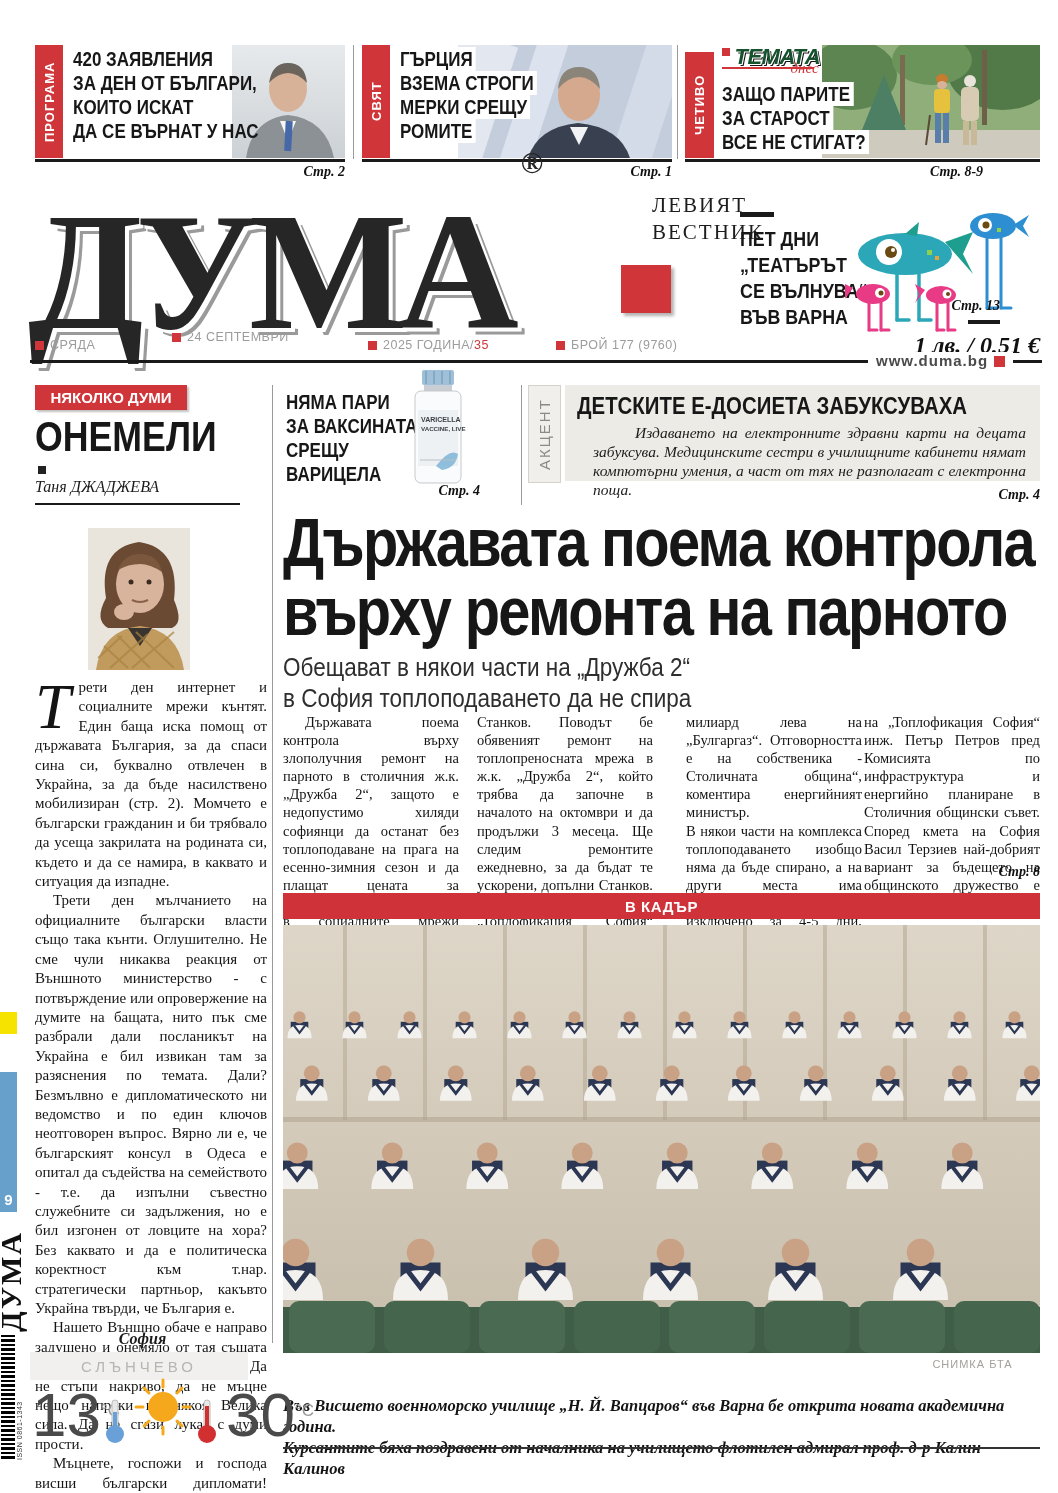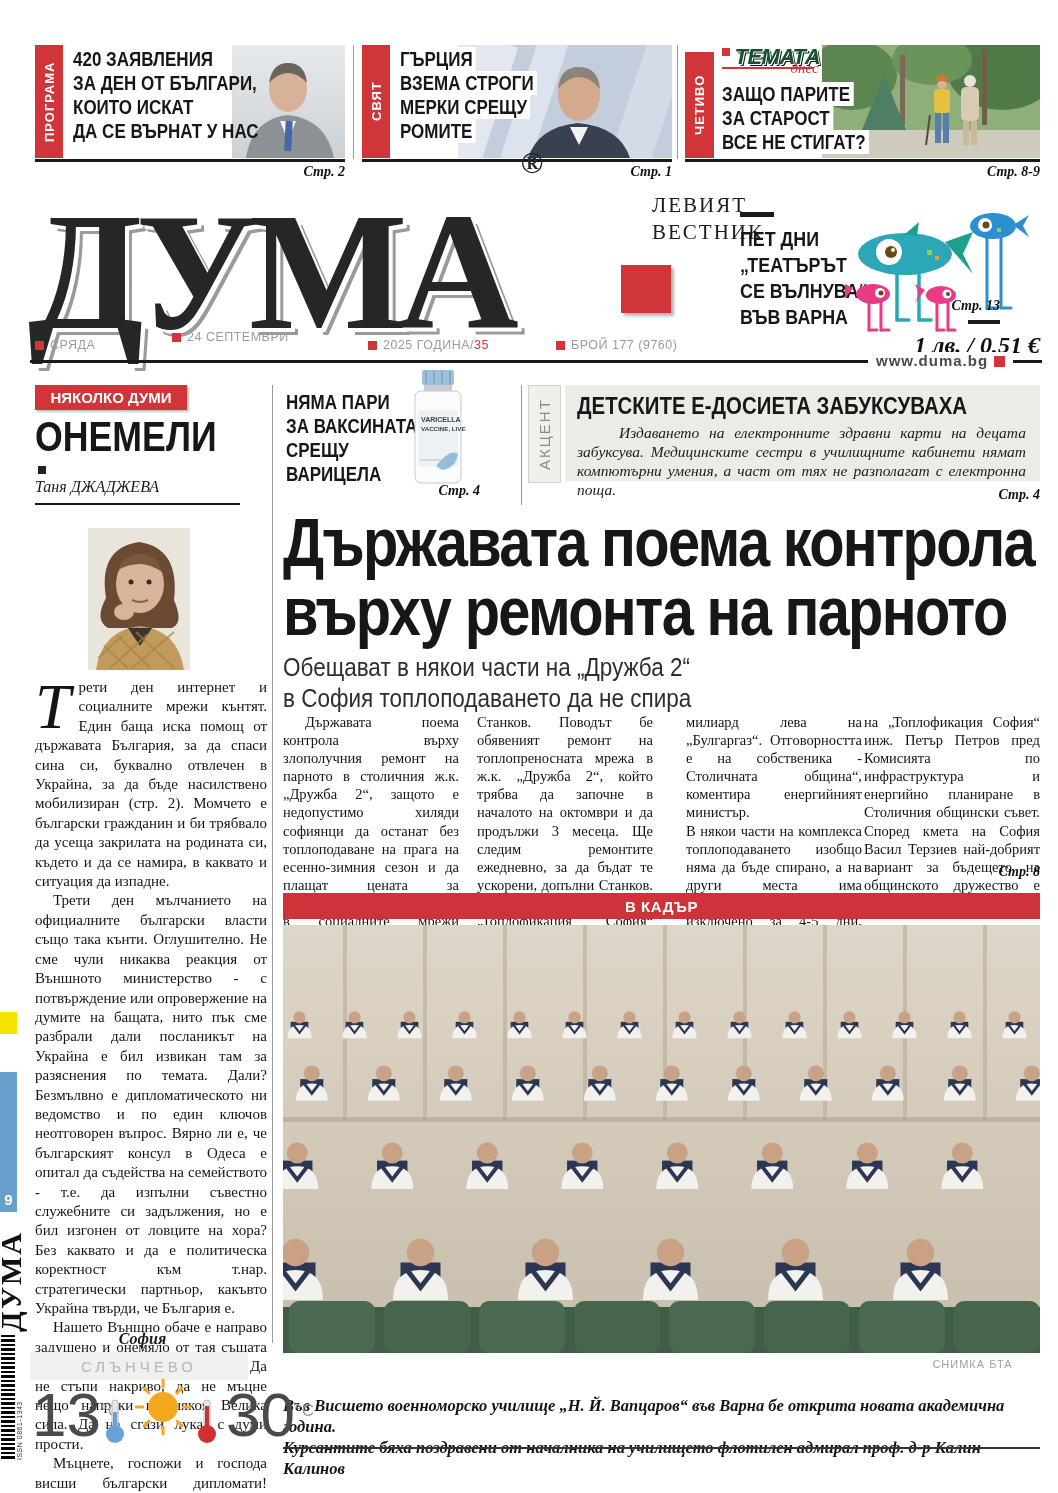--- a/index.html
+++ b/index.html
@@ -142,21 +142,21 @@
     <rect x="112" y="44" width="16" height="24" rx="4" fill="#e5c13e"></rect>
     <rect x="113" y="68" width="6" height="30" fill="#5a7eaa"></rect>
     <rect x="121" y="68" width="6" height="30" fill="#5a7eaa"></rect>
     <line x1="108" y1="70" x2="104" y2="100" stroke="#5a4a38" stroke-width="2"></line>
     <ellipse cx="148" cy="36" rx="6" ry="6" fill="#e8e4da"></ellipse>
     <rect x="139" y="42" width="18" height="34" rx="5" fill="#d8cbb4"></rect>
     <rect x="141" y="76" width="6" height="24" fill="#c8b998"></rect>
     <rect x="149" y="76" width="6" height="24" fill="#c8b998"></rect>
   </svg>
   <div class="abs rule" style="left:685px;top:159px;width:355px;height:3px;"></div>
-  <div class="abs pageref" style="left:930px;top:164px;width:110px;text-align:right;">Стр. 8-9</div>
+  <div class="abs pageref" style="left:930px;top:164px;width:110px;">Стр. 8-9</div>
 
   <div class="abs duma" style="left:28px;top:186px;"><span>ДУМА</span><sup>®</sup></div>
   <div class="abs tagline" style="left:652px;top:192px;">
     <div>ЛЕВИЯТ</div>
     <div>ВЕСТНИК</div>
   </div>
   <div class="abs" style="left:621px;top:265px;width:50px;height:48px;background:#d0353a;box-shadow:3px 3px 3px rgba(0,0,0,.3);"></div>
 
   <div class="abs rule" style="left:740px;top:212px;width:34px;height:5px;"></div>
   <div class="abs" style="left:740px;top:226px;">
@@ -244,21 +244,21 @@
     <text x="19" y="54" font-family="Liberation Sans, sans-serif" font-size="7" font-weight="bold" fill="#3a3f44">VARICELLA</text>
     <text x="19" y="63" font-family="Liberation Sans, sans-serif" font-size="6.2" font-weight="bold" fill="#3a3f44">VACCINE, LIVE</text>
     <path d="M34,98 Q48,80 56,86 Q54,100 40,102 Z" fill="#7db5d6" opacity=".85"></path>
     <line x1="18" y1="92" x2="54" y2="92" stroke="#b9bfc4" stroke-width="1"></line>
   </svg>
   <div class="abs pageref" style="left:420px;top:483px;width:60px;text-align:right;">Стр. 4</div>
 
   <div class="abs accent-label" style="left:528px;top:385px;width:31px;height:96px;">АКЦЕНТ</div>
   <div class="abs accent-box" style="left:565px;top:385px;width:475px;height:96px;">
     <div class="accent-title cond" style="margin:8px 0 4px 12px;">ДЕТСКИТЕ Е-ДОСИЕТА ЗАБУКСУВАХА</div>
-    <div class="accent-text" style="margin:0 14px 0 12px;">Издаването на електронните здравни карти на децата забуксува. Медицинските сестри в училищните кабинети нямат компютърни умения, а част от тях не разполагат с електронна поща.</div>
+    <div class="accent-text" style="margin:0 14px 0 28px;">Издаването на електронните здравни карти на децата забуксува. Медицинските сестри в училищните кабинети нямат компютърни умения, а част от тях не разполагат с електронна поща.</div>
   </div>
   <div class="abs pageref" style="right:18px;top:487px;">Стр. 4</div>
 
   <div class="abs" style="left:283px;top:508px;width:900px;">
     <div class="headline-line cond">Държавата поема контрола</div>
     <div class="headline-line cond">върху ремонта на парното</div>
   </div>
   <div class="abs" style="left:283px;top:652px;">
     <div class="subhead-line">Обещават в някои части на „Дружба 2“</div>
     <div class="subhead-line">в София топлоподаването да не спира</div>

